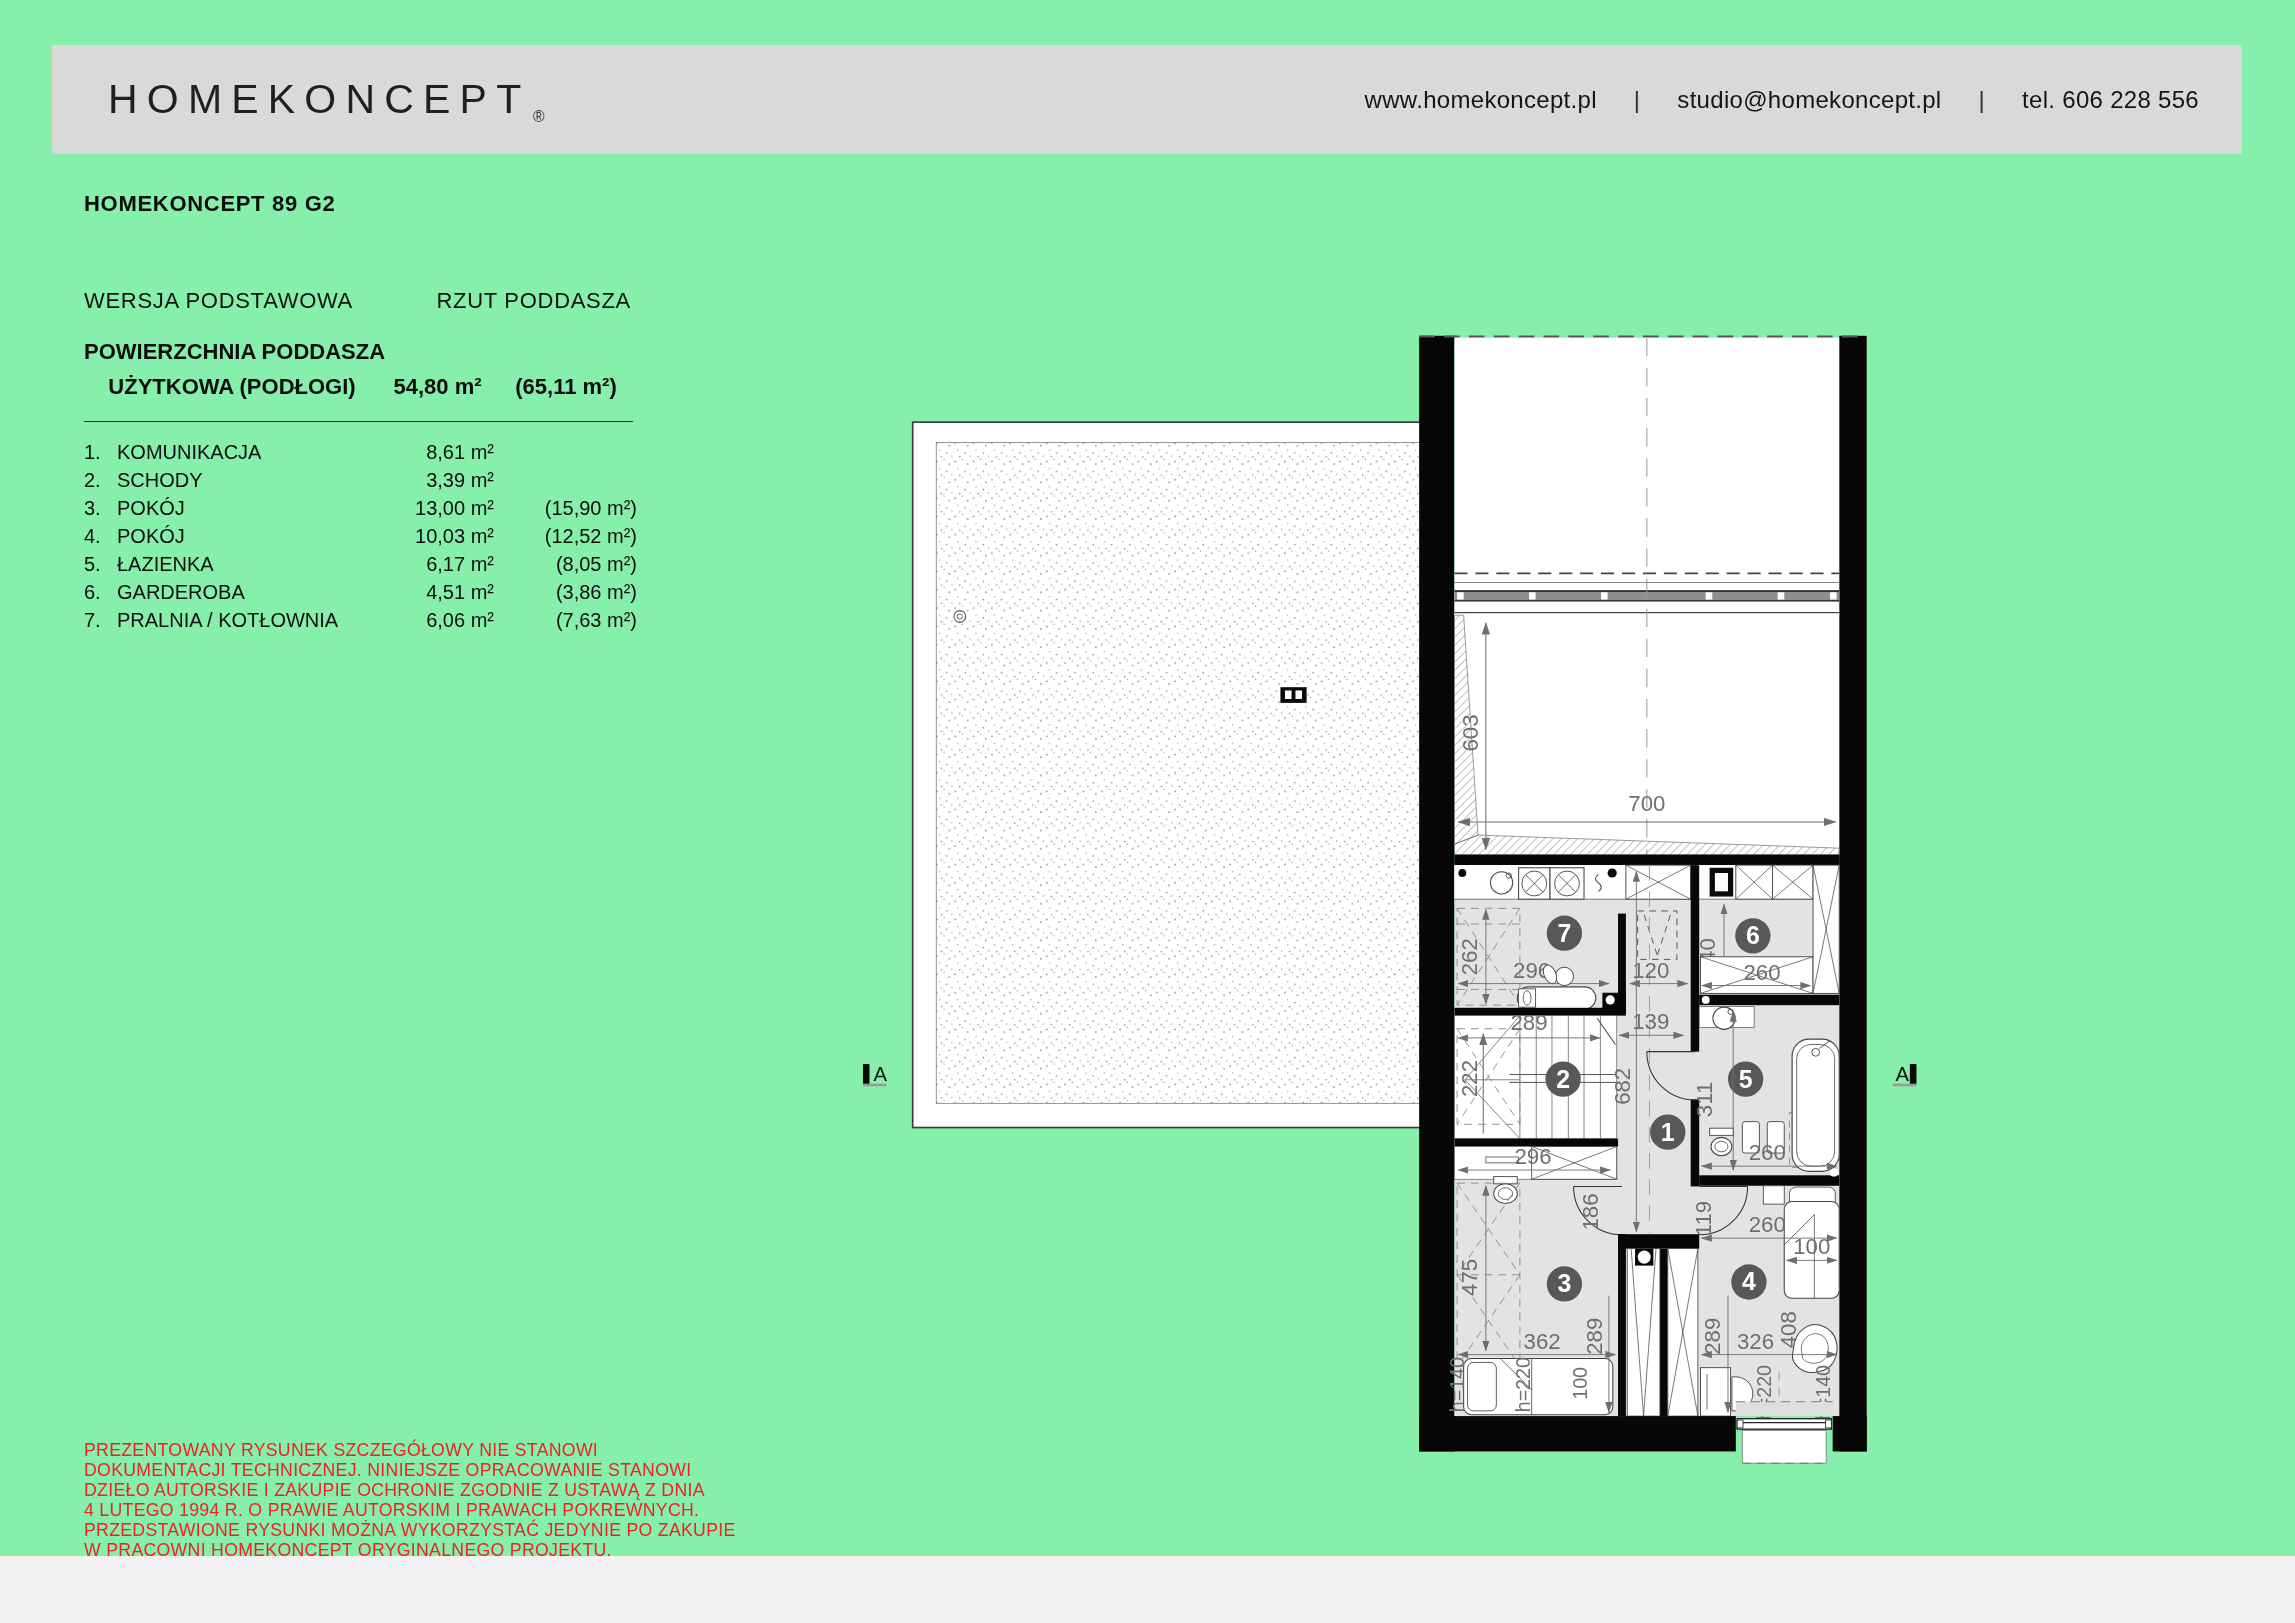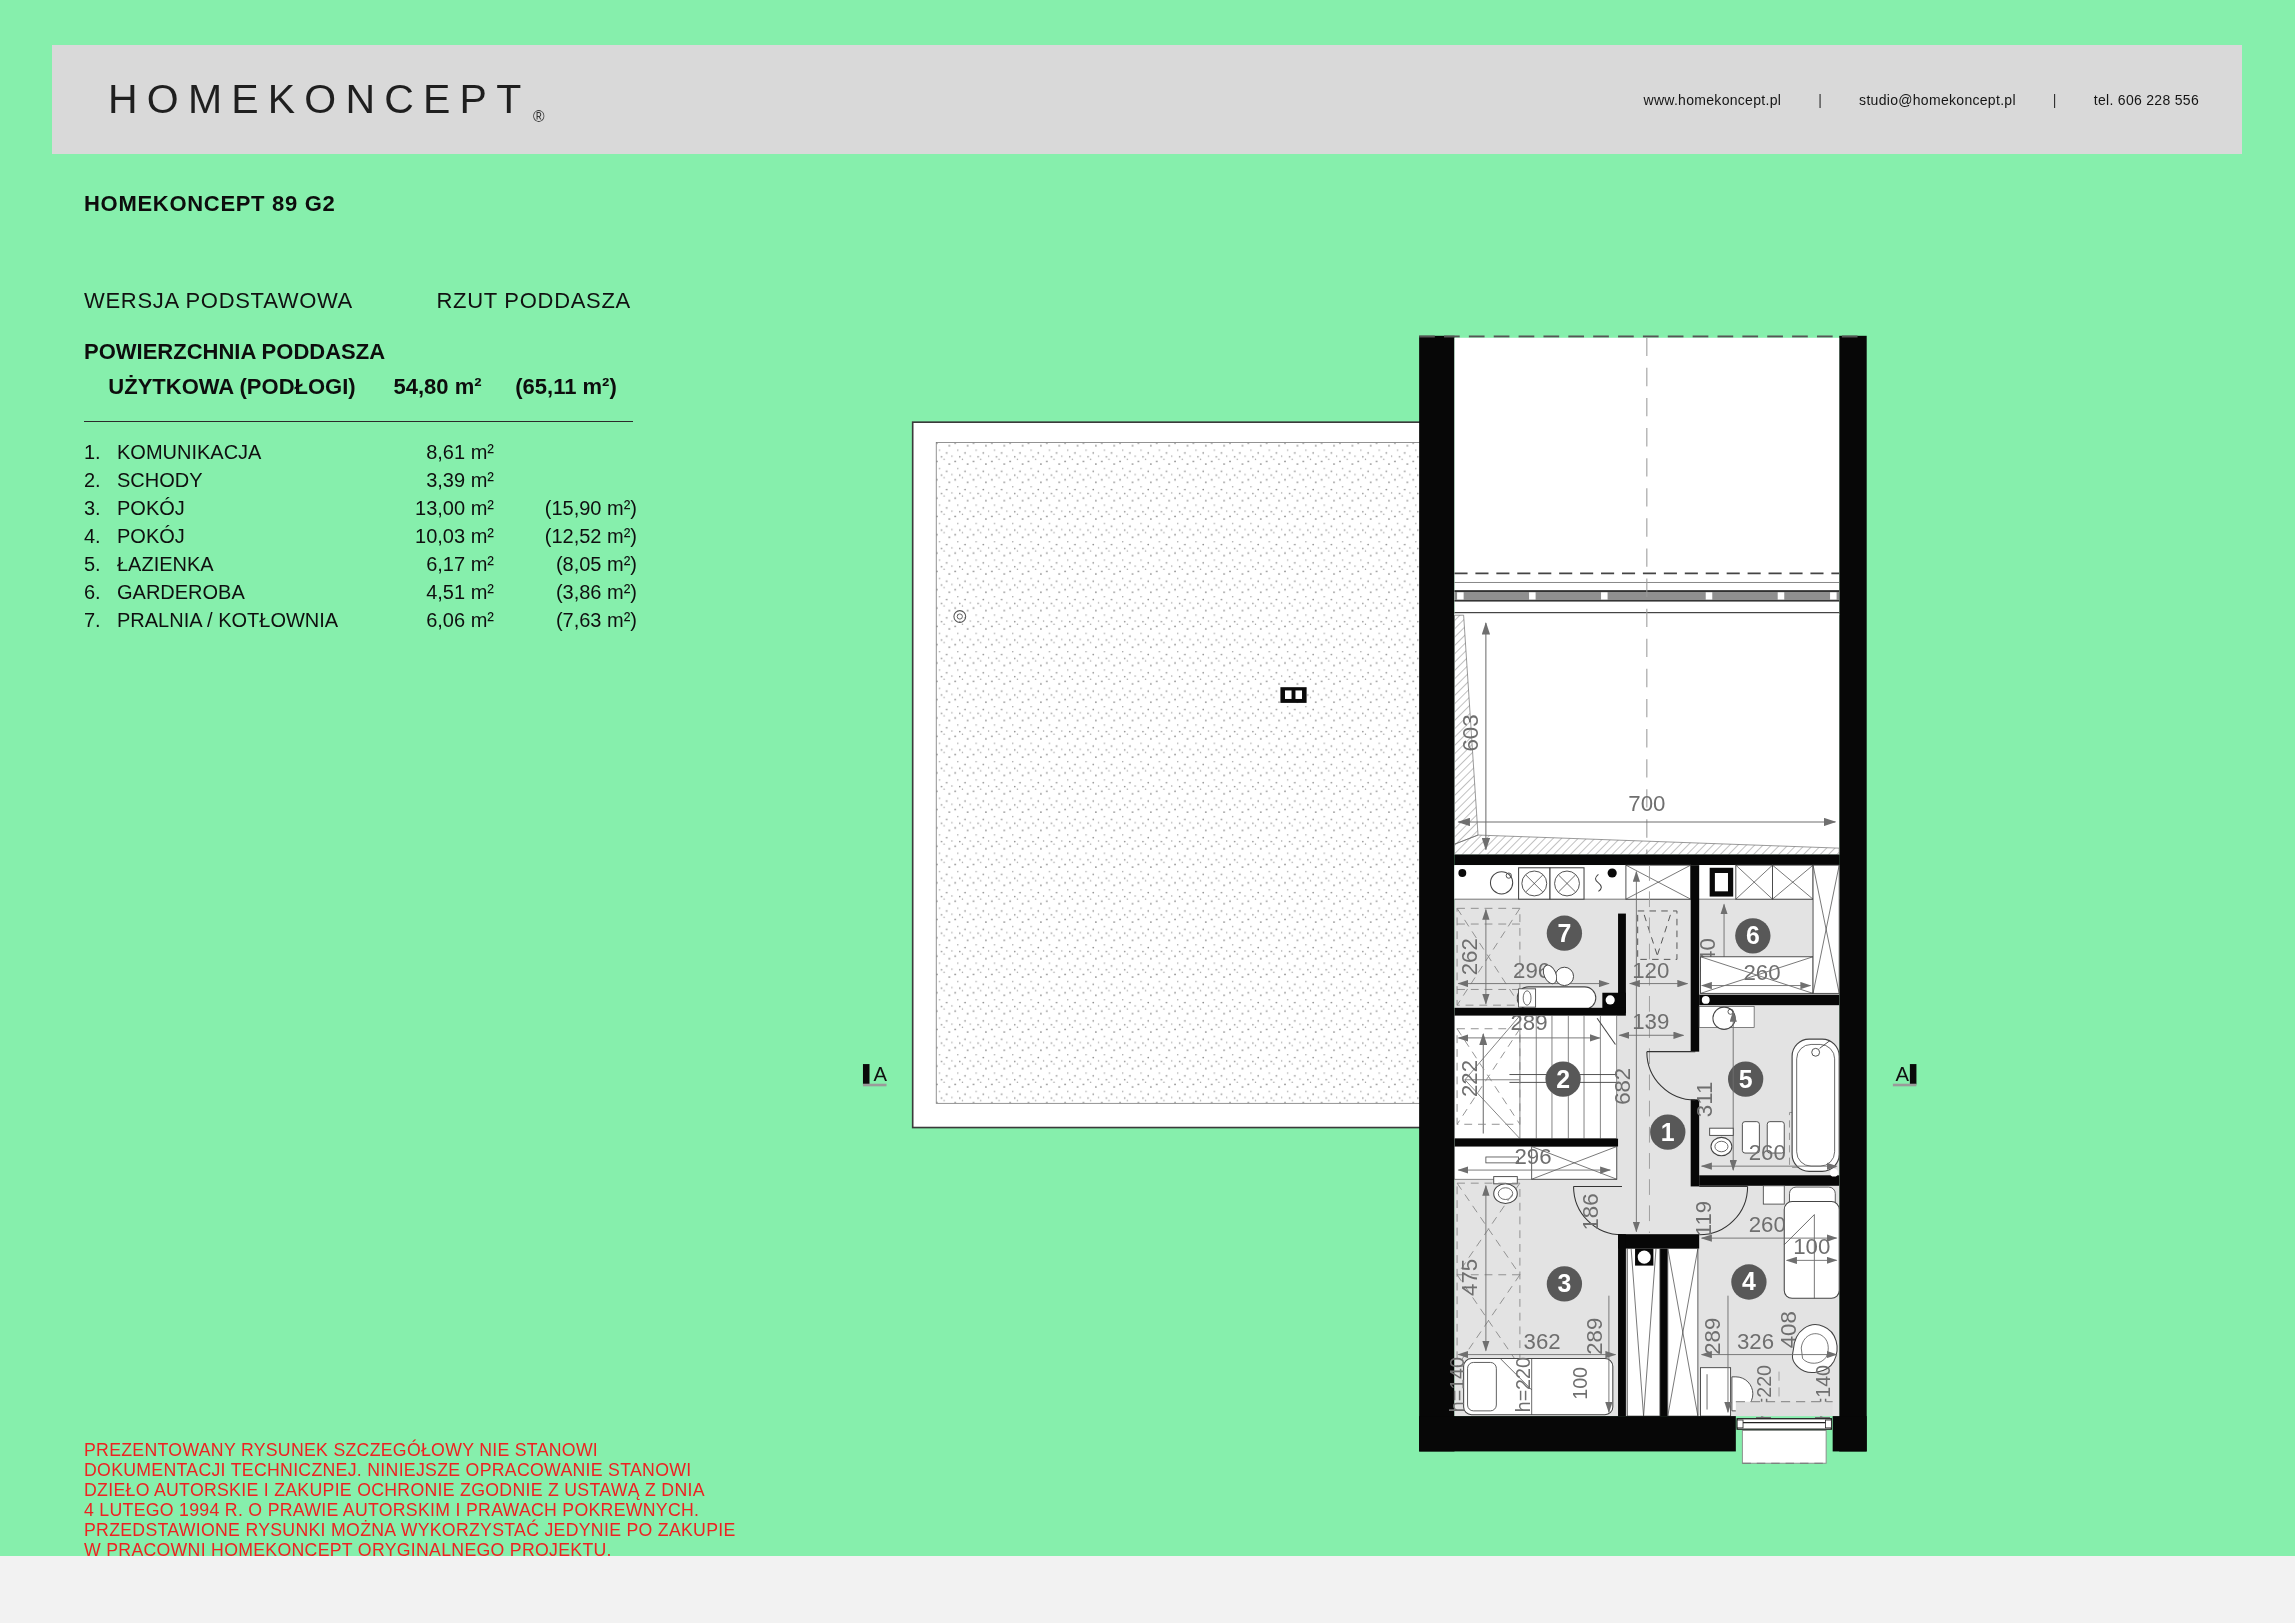--- a/index.html
+++ b/index.html
@@ -3,21 +3,21 @@
 <meta charset="utf-8">
 <style>
   html,body{margin:0;padding:0;background:#f2f2f2;}
   .page{position:relative;width:2295px;height:1556px;background:#86efac;overflow:hidden;
         font-family:"Liberation Sans", sans-serif;color:#1c1c1c;}
   
   .header-bar{position:absolute;left:52px;top:45px;width:2190px;height:109px;background:#d9d9d9;
               display:flex;align-items:center;justify-content:space-between;}
   .logo{padding-left:56px;font-size:41px;letter-spacing:9.2px;color:#1f1f1f;white-space:nowrap;}
   .logo .rsign{font-size:15.7px;letter-spacing:0;position:relative;top:9.2px;left:2.6px;color:#333;}
-  .contact{padding-right:43px;display:flex;align-items:center;gap:37px;font-size:14px;color:#151515;letter-spacing:0.3px;}
+  .contact{padding-right:43px;display:flex;align-items:center;gap:37px;font-size:24px;color:#151515;letter-spacing:0.3px;}
   .contact .sep{color:#333;}
   
   .title{position:absolute;left:84px;top:191px;font-size:22px;font-weight:bold;letter-spacing:0.7px;color:#0d0d0d;}
   .meta-row{position:absolute;left:84px;top:288px;width:547px;display:flex;justify-content:space-between;
             font-size:22px;letter-spacing:0.7px;color:#111;}
   .area-block{position:absolute;left:84px;top:339px;width:553px;font-weight:bold;font-size:22px;color:#0d0d0d;}
   .area-line2{display:grid;grid-template-columns:296px 115px 142px;margin-top:9.2px;}
   .area-line2 .c{text-align:center;white-space:nowrap;}
   .rule{position:absolute;left:84px;top:421px;width:549px;height:1.3px;background:#2b2b2b;}
   .room-list{position:absolute;left:84px;top:441px;width:553px;font-size:20px;color:#0f0f0f;}

